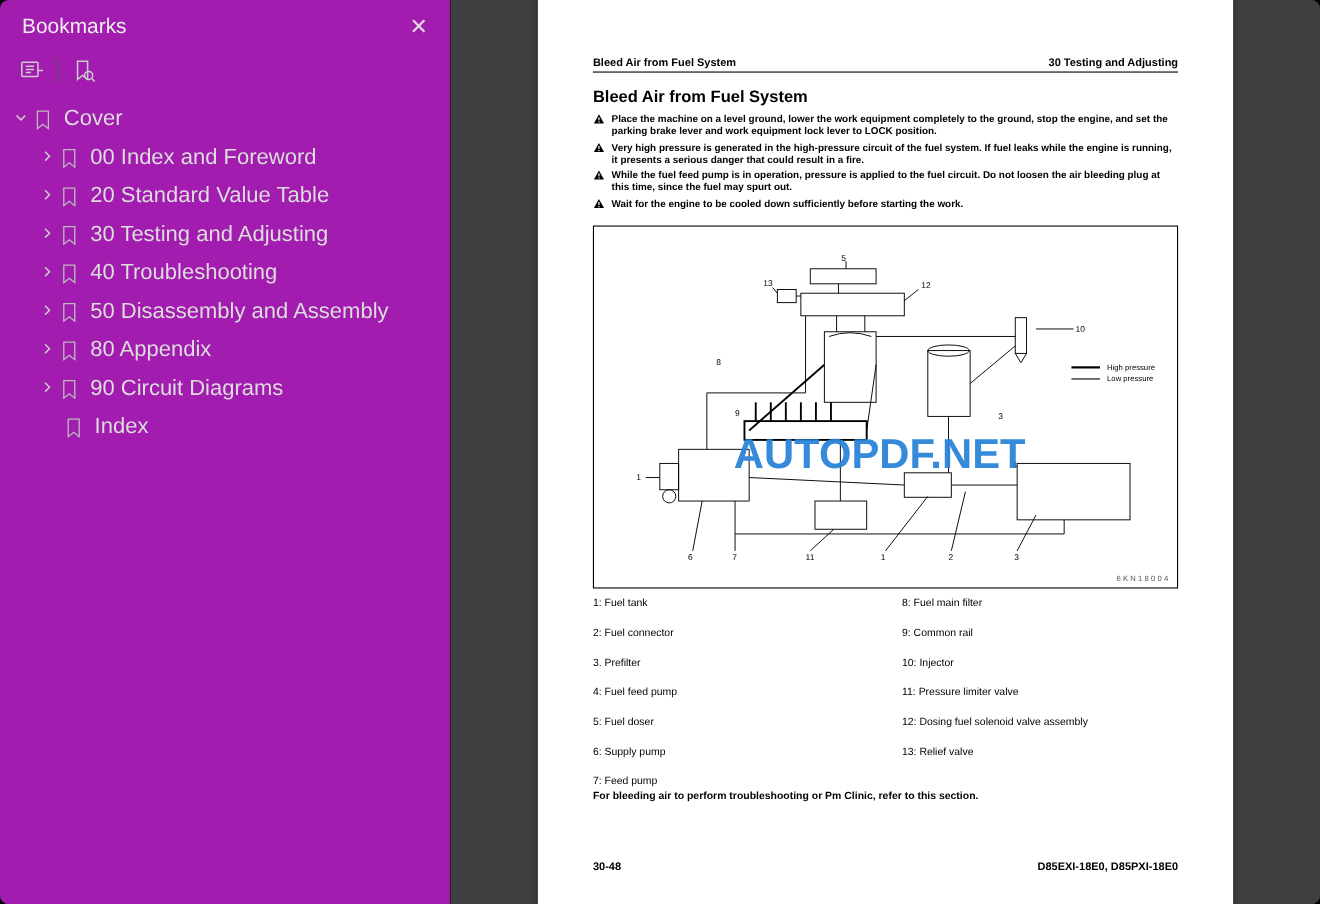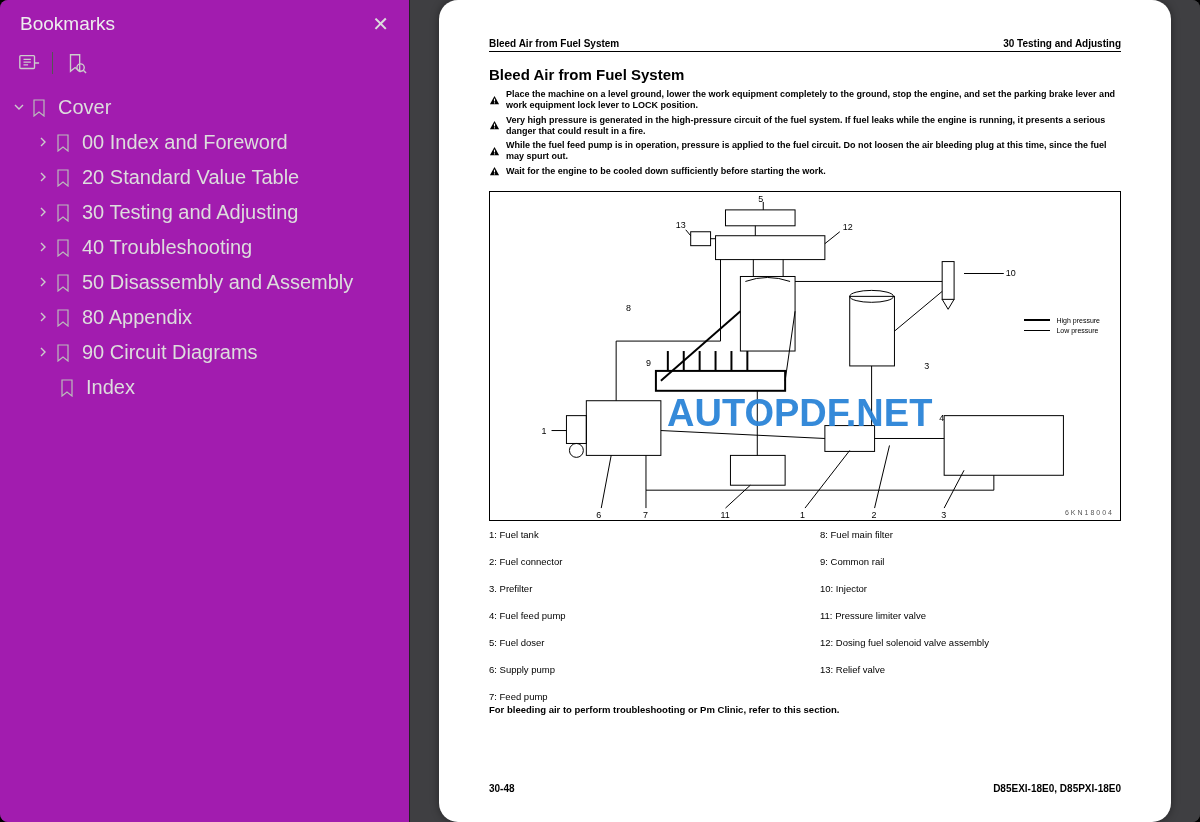--- a/index.html
+++ b/index.html
@@ -19,25 +19,25 @@
 
 .tree { padding: 4px 10px 10px 6px; overflow-y: auto; }
 .tree-item { display: flex; align-items: center; padding: 6px 4px; font-size: 20px; color: #ddd; cursor: pointer; }
 .expand { width: 18px; text-align: center; color: #bbb; font-size: 11px; }
 .bm-icon { width: 16px; height: 18px; margin: 0 10px 0 4px; display: inline-flex; }
 .child { padding-left: 28px; }
 .child2 { padding-left: 50px; }
 
 
 .viewer { flex: 1; background: #3f3f42; display: flex; justify-content: center; padding: 0 20px; position: relative; overflow: hidden; }
-.page { width: 732px; background: #fff; box-shadow: 0 0 8px rgba(0,0,0,.4); padding: 38px 50px 28px 50px; font-family: Arial, sans-serif; color: #000; font-size: 9px; position: relative; border-radius: 19px; }
+.page { width: 632px; background: #fff; box-shadow: 0 0 8px rgba(0,0,0,.4); padding: 52px 50px 28px 50px; font-family: Arial, sans-serif; color: #000; font-size: 9px; position: relative; }
 
 .page-hdr { display: flex; justify-content: space-between; font-size: 10px; font-weight: bold; border-bottom: 1px solid #000; padding-bottom: 2px; margin-bottom: 14px; }
 .content-title { font-size: 15px; font-weight: bold; margin-bottom: 6px; }
-.warn { display: flex; gap: 6px; margin-bottom: 3px; font-size: 9px; font-weight: bold; line-height: 1.25; align-items: center; }
+.warn { display: flex; gap: 6px; margin-bottom: 3px; font-size: 9px; font-weight: bold; line-height: 1.25; }
 .warn-icon { width: 11px; height: 11px; flex: 0 0 11px; }
 .warn-icon svg { width: 11px; height: 11px; }
 
 .diagram-box { border: 1px solid #000; margin: 14px 0 8px 0; height: 330px; position: relative; background: #fff; }
 .diagram-box svg { width: 100%; height: 100%; }
 
 .legend { display: grid; grid-template-columns: 1fr 1fr; gap: 16px 30px; font-size: 9.5px; margin-top: 0; }
 .legend-note { font-size: 9.5px; margin-top: 2px; font-weight: bold; }
 
 .page-footer { position: absolute; bottom: 28px; left: 50px; right: 50px; display: flex; justify-content: space-between; font-size: 10px; font-weight: bold; }

